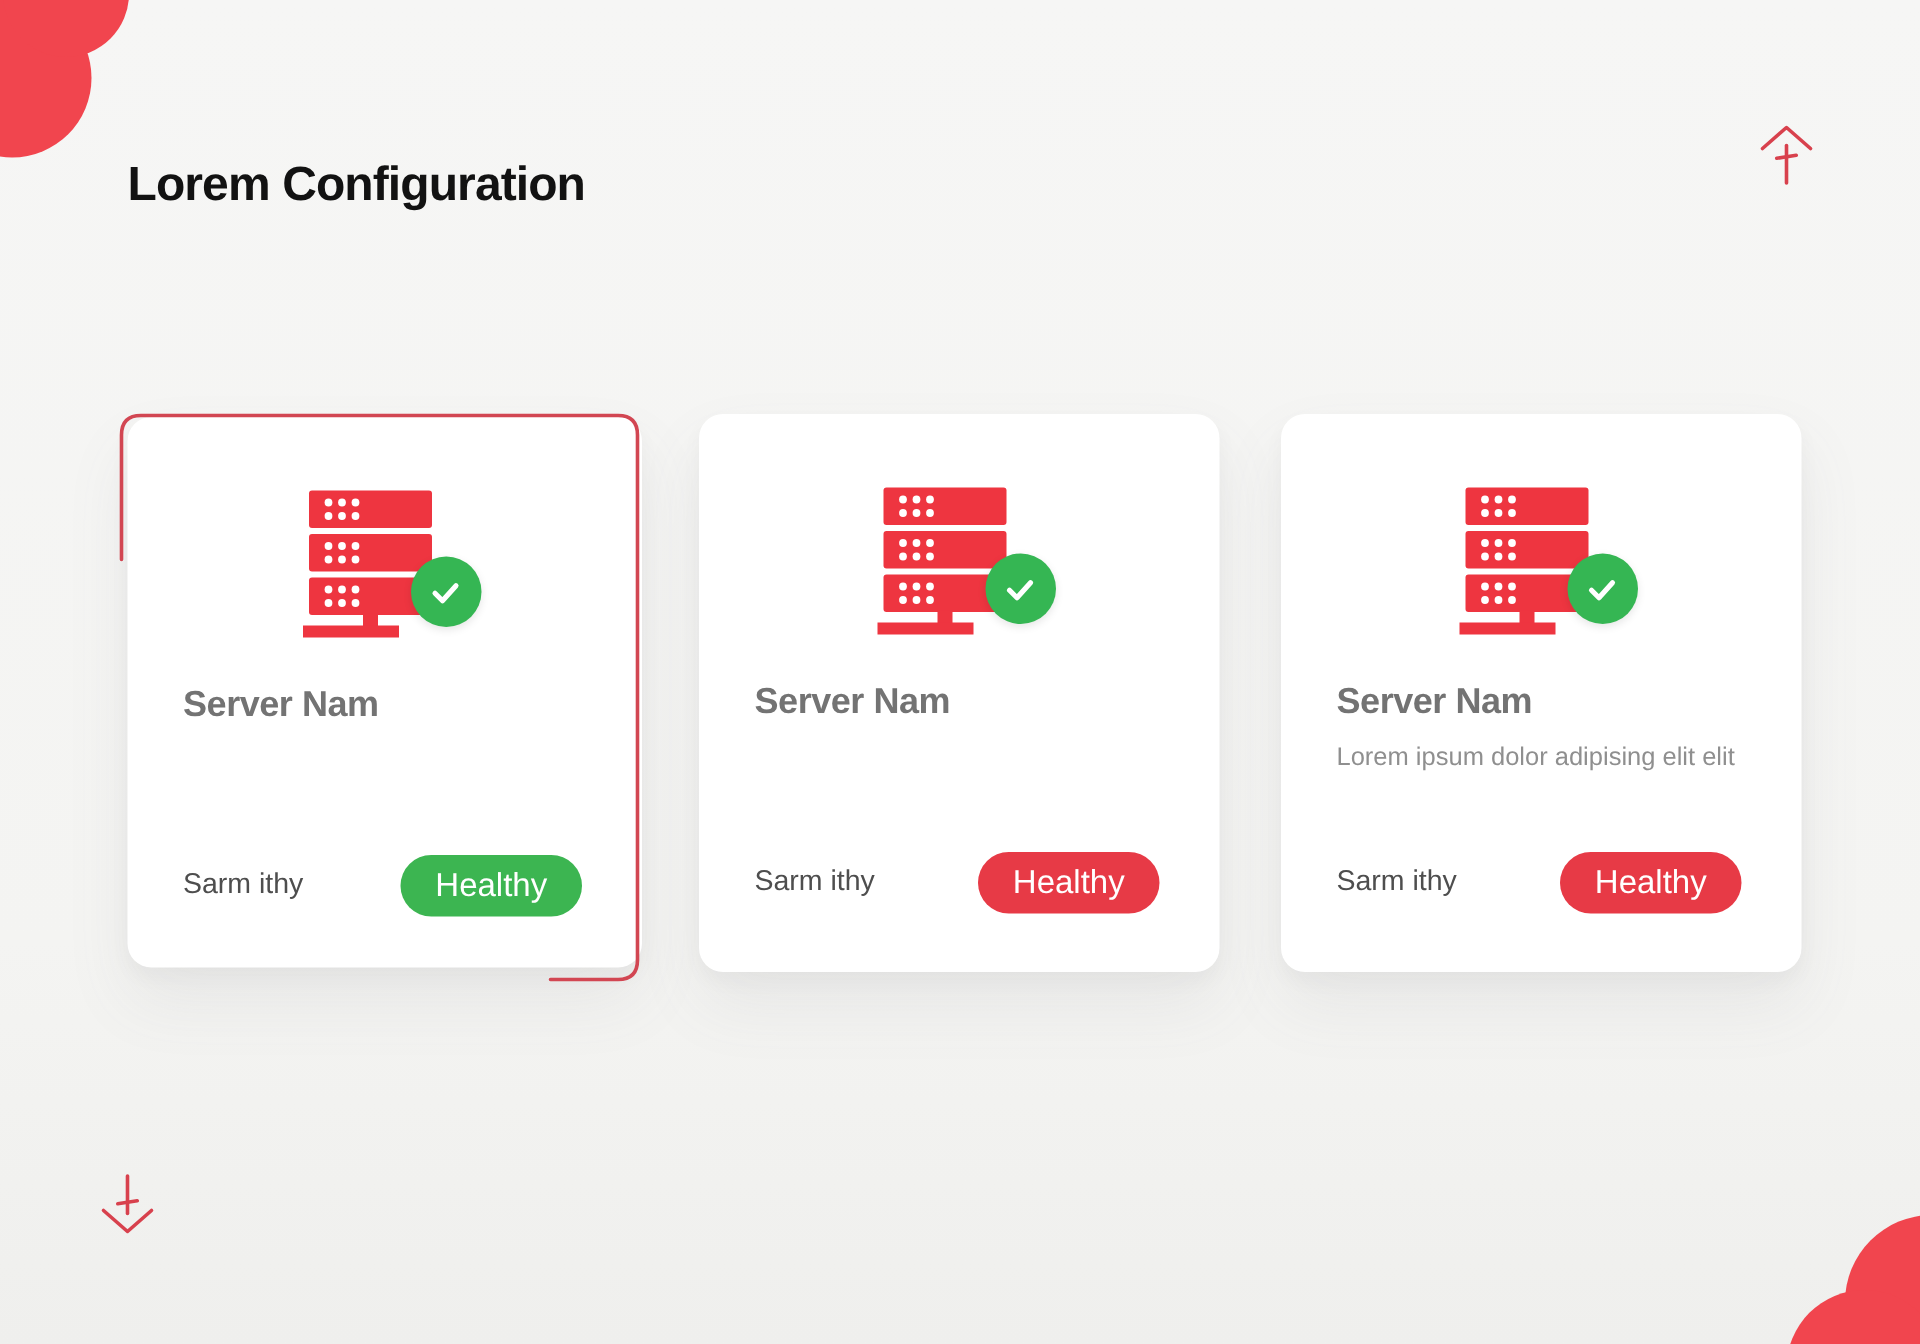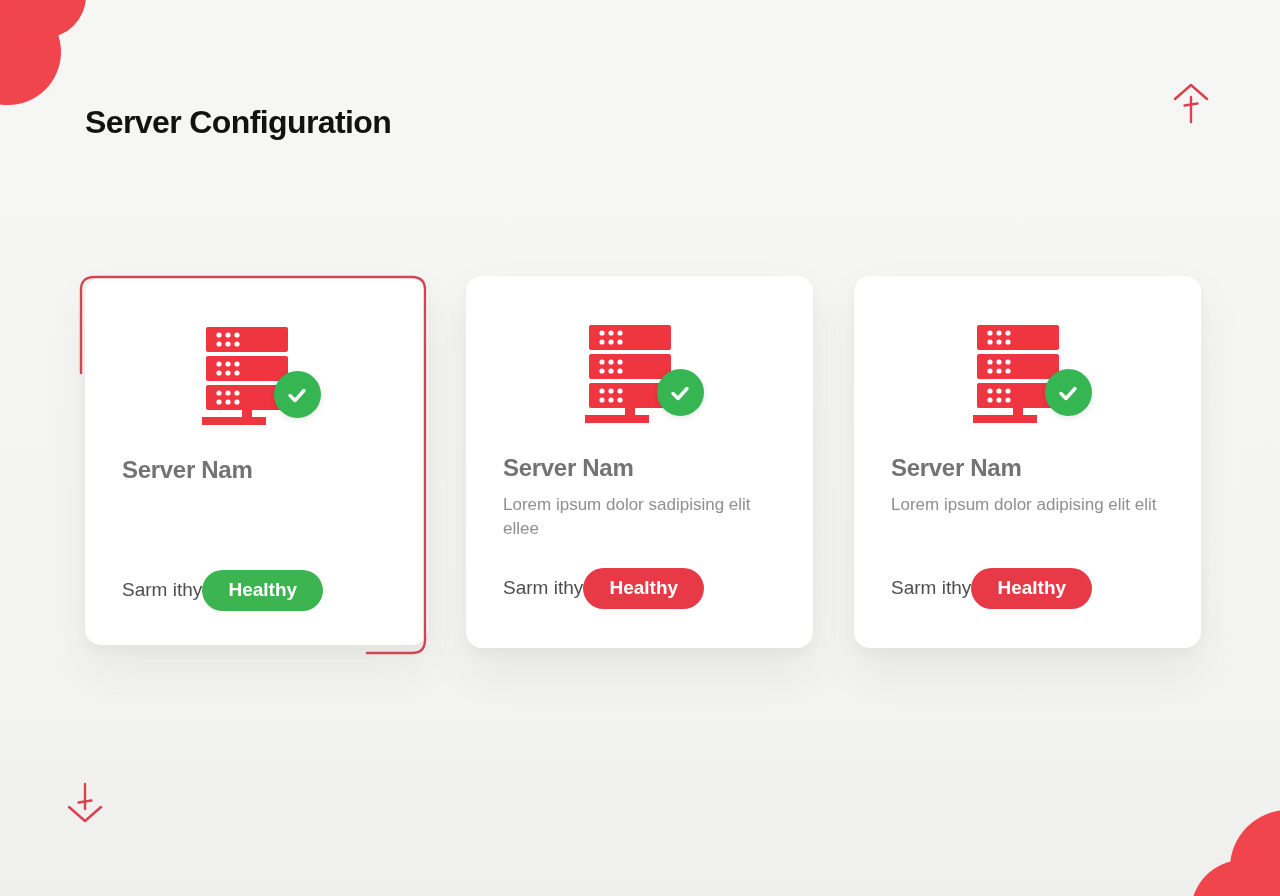--- a/index.html
+++ b/index.html
@@ -58,46 +58,46 @@
   .card-title {
     position:absolute; left:37px; top:178px; right:24px;
     font-size:24px; font-weight:700; color:#737373; letter-spacing:-0.3px;
   }
   .card-desc {
     position:absolute; left:37px; top:217px; right:32px;
     font-size:17px; line-height:23.5px; color:#8f8f8f;
   }
   .card-footer {
     position:absolute; left:37px; right:40px; top:291px; height:42px;
-    display:flex; align-items:center; justify-content:flex-start;
+    display:flex; align-items:center; justify-content:space-between;
   }
   .status-label { font-size:19px; color:#4e4e4e; }
   .status-pill {
     min-width:121px; height:41px; border:none; border-radius:21px;
     display:flex; align-items:center; justify-content:center;
-    color:#ffffff; font-size:19px; font-weight:700;
+    color:#ffffff; font-size:22px; font-weight:400;
     font-family:"Liberation Sans", sans-serif; cursor:pointer;
     padding:12px 22px;
   }
 </style>
 </head>
 <body>
 
 <div class="stage">
 
   <svg class="deco deco-tl" width="130" height="130" viewBox="0 0 130 130">
     <circle cx="8" cy="52" r="53" fill="#f1454e"></circle>
     <circle cx="44" cy="-4" r="42" fill="#f1454e"></circle>
   </svg>
   <svg class="deco deco-br" width="150" height="150" viewBox="0 0 150 150">
     <circle cx="158" cy="122" r="58" fill="#f1454e"></circle>
     <circle cx="113" cy="166" r="52" fill="#f1454e"></circle>
   </svg>
 
-  <h1 class="page-title">Server Configuration</h1>
+  <h1 class="page-title">Lorem Configuration</h1>
 
   <svg class="nav-arrow up" viewBox="0 0 38 42">
     <polyline points="3,17 19,3 35,17" fill="none" stroke="#d8414d" stroke-width="2.4" stroke-linecap="round" stroke-linejoin="round"></polyline>
     <line x1="19" y1="15" x2="19" y2="40" stroke="#d8414d" stroke-width="2.4" stroke-linecap="round"></line>
     <line x1="12.5" y1="23.5" x2="25.5" y2="21.5" stroke="#d8414d" stroke-width="2.4" stroke-linecap="round"></line>
   </svg>
   <svg class="nav-arrow down" viewBox="0 0 38 42">
     <line x1="19" y1="2" x2="19" y2="27" stroke="#d8414d" stroke-width="2.4" stroke-linecap="round"></line>
     <line x1="12.5" y1="20.5" x2="25.5" y2="18.5" stroke="#d8414d" stroke-width="2.4" stroke-linecap="round"></line>
     <polyline points="3,25 19,39 35,25" fill="none" stroke="#d8414d" stroke-width="2.4" stroke-linecap="round" stroke-linejoin="round"></polyline>
@@ -181,21 +181,20 @@
             <circle cx="31" cy="75" r="2.6"></circle>
         </g>
       </svg>
       <div class="check-badge">
         <svg width="24" height="24" viewBox="0 0 24 24">
           <polyline points="5,12.5 10,17.5 19,7.5" fill="none" stroke="#ffffff" stroke-width="3.4" stroke-linecap="round" stroke-linejoin="round"></polyline>
         </svg>
       </div>
     </div>
     <div class="card-title">Server Nam</div>
-    <div class="card-desc">Lorem ipsum dolor sadipising elit ellee</div>
     <div class="card-footer">
       <span class="status-label">Sarm ithy</span>
       <button class="status-pill" style="background-color: rgb(231, 58, 70);">Healthy</button>
     </div>
   </div>
 
   <div class="card card-3">
     <div class="icon-cluster">
       <svg class="server-svg" width="82" height="100" viewBox="0 0 82 100">
         <g fill="#ee3540">

